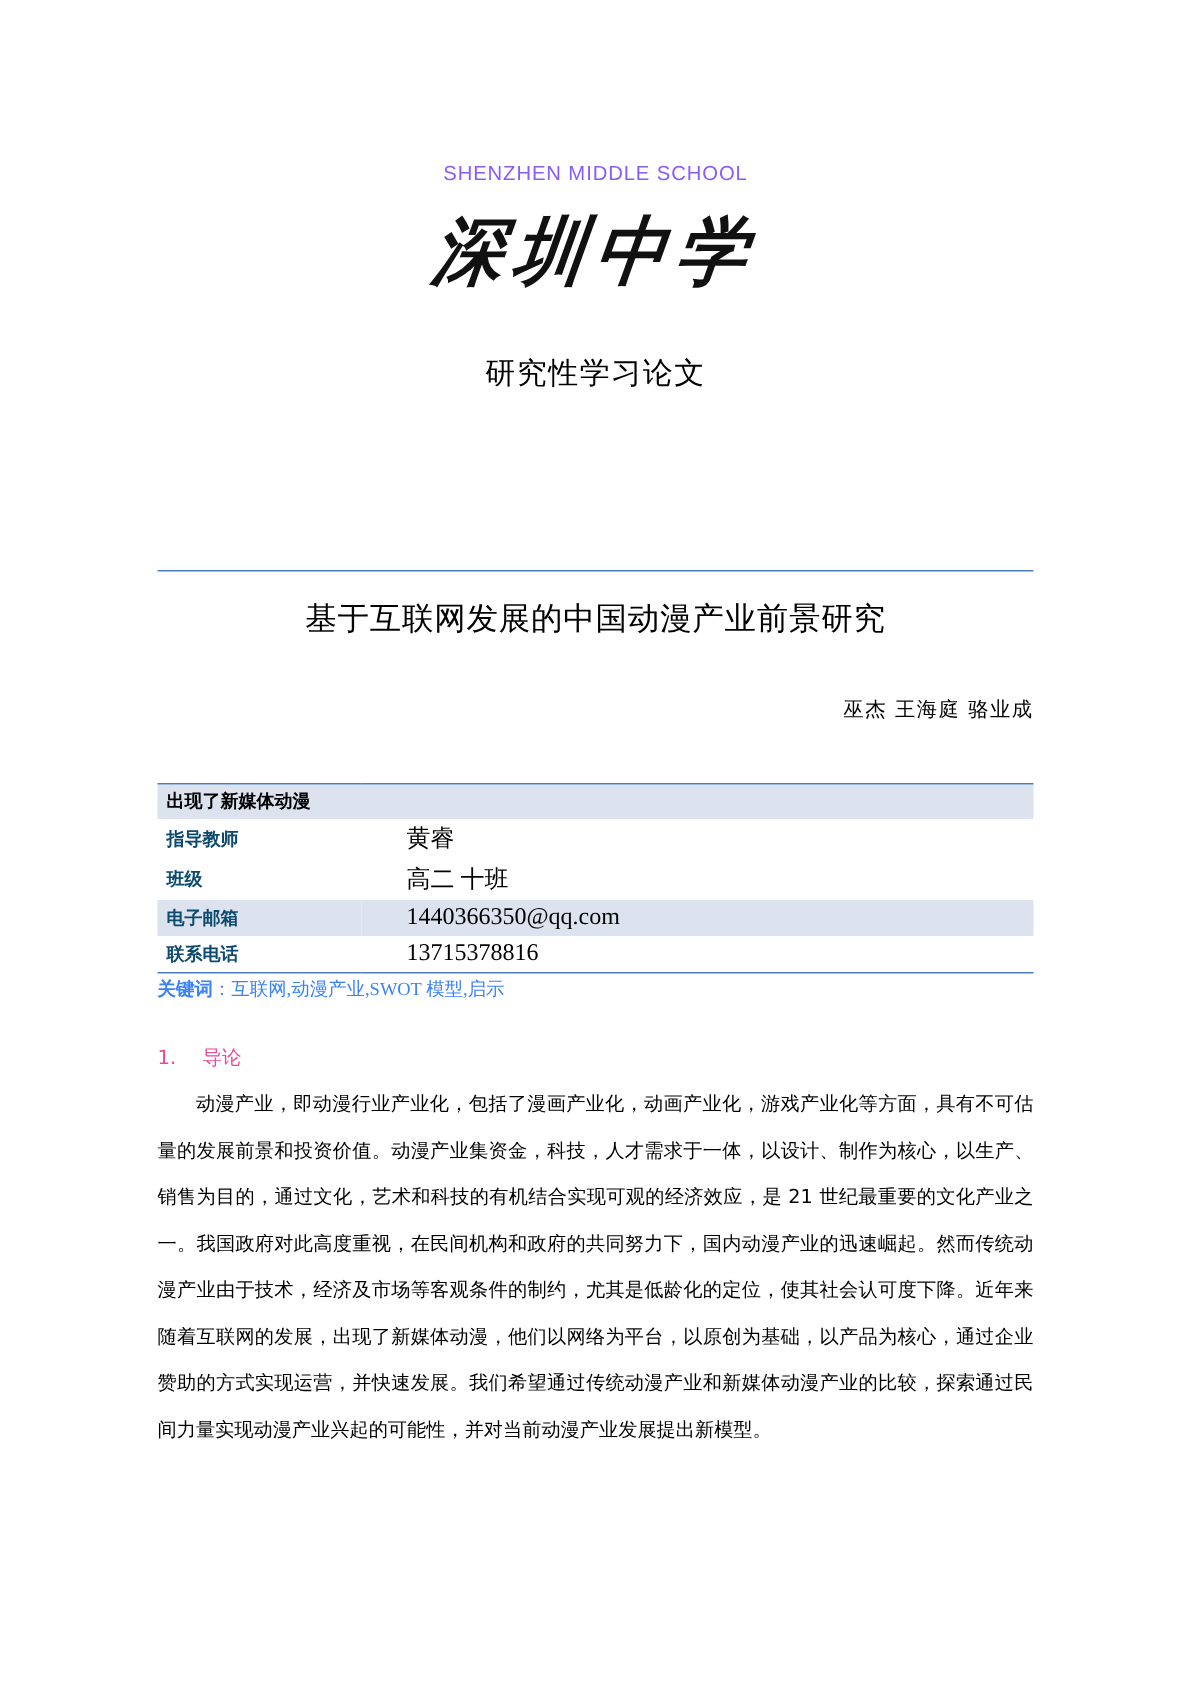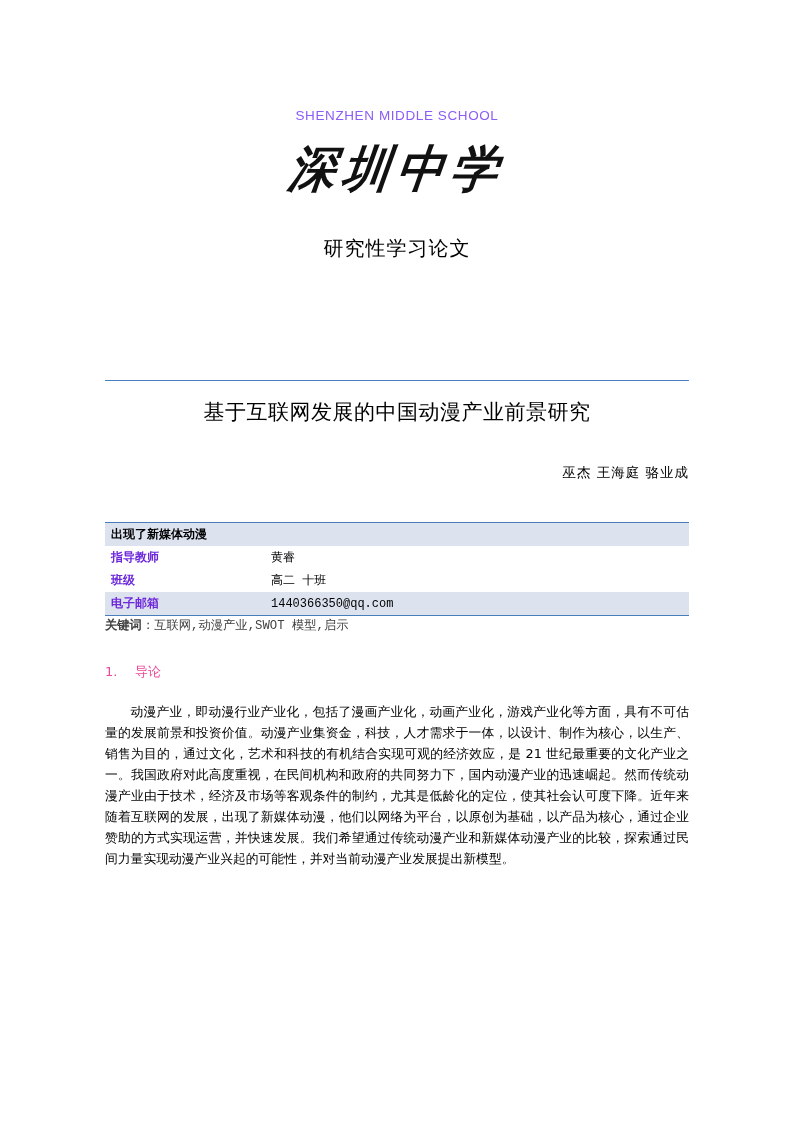--- a/index.html
+++ b/index.html
@@ -94,25 +94,25 @@
   .info-table td {
     padding: 3px 0 3px 6px;
     vertical-align: middle;
     height: 17px;
   }
   .info-table td.k {
     width: 130px;
     font-family: "DejaVu Sans", "Liberation Sans", sans-serif;
     font-weight: bold;
     font-size: 12px;
-    color: #6d28d9;
+    color: #0c4a6e;
   }
   .info-table td.v {
-    font-family: Liberation Mono, monospace;
-    font-size: 12px;
+    font-family: Liberation Serif, serif;
+    font-size: 16px;
     color: #000;
     padding-left: 30px;
   }
   .info-table td.full {
     font-family: "DejaVu Sans", "Liberation Sans", sans-serif;
     font-weight: bold;
     font-size: 12px;
   }
 
   
@@ -120,41 +120,41 @@
     margin-top: 14px;
     font-family: "DejaVu Sans", "Liberation Sans", sans-serif;
     font-size: 12.3px;
     line-height: 20.5px;
     text-align: justify;
     text-justify: inter-character;
     color: #000;
   }
   .abstract b { font-weight: bold; }
   .keywords {
-    font-family: Liberation Mono, monospace;
+    font-family: Liberation Serif, serif;
     font-size: 12.3px;
     line-height: 20.5px;
-    color: #404040;
+    color: #3b82f6;
   }
   .keywords b { font-weight: bold; }
 
   
   .section-head {
     margin-top: 26px;
     font-family: "DejaVu Sans", "Liberation Sans", sans-serif;
     font-weight: normal;
     font-size: 13px;
     color: #ec4899;
   }
   .section-head .num { display: inline-block; width: 30px; }
   .body-par {
-    margin-top: 20px;
+    margin-top: 7px;
     font-family: "DejaVu Sans", "Liberation Sans", sans-serif;
     font-size: 12.8px;
-    line-height: 21px;
+    line-height: 31px;
     text-align: justify;
     text-justify: inter-character;
     text-indent: 2em;
     color: #000;
   }
 </style>
 </head>
 <body>
 
 <div class="page">
@@ -183,20 +183,24 @@
         <td class="v">黄睿</td>
       </tr>
       <tr>
         <td class="k">班级</td>
         <td class="v">高二 十班</td>
       </tr>
       <tr class="shaded">
         <td class="k">电子邮箱</td>
         <td class="v">1440366350@qq.com</td>
       </tr>
+      <tr>
+        <td class="k">联系电话</td>
+        <td class="v">13715378816</td>
+      </tr>
     </tbody>
   </table>
 
 
   <div class="keywords"><b>关键词</b><span>：</span><span>互联网,动漫产业,SWOT 模型,启示</span></div>
 
   <div class="section-head"><span class="num">1.</span><span>导论</span></div>
 
   <div class="body-par">动漫产业，即动漫行业产业化，包括了漫画产业化，动画产业化，游戏产业化等方面，具有不可估量的发展前景和投资价值。动漫产业集资金，科技，人才需求于一体，以设计、制作为核心，以生产、销售为目的，通过文化，艺术和科技的有机结合实现可观的经济效应，是 21 世纪最重要的文化产业之一。我国政府对此高度重视，在民间机构和政府的共同努力下，国内动漫产业的迅速崛起。然而传统动漫产业由于技术，经济及市场等客观条件的制约，尤其是低龄化的定位，使其社会认可度下降。近年来随着互联网的发展，出现了新媒体动漫，他们以网络为平台，以原创为基础，以产品为核心，通过企业赞助的方式实现运营，并快速发展。我们希望通过传统动漫产业和新媒体动漫产业的比较，探索通过民间力量实现动漫产业兴起的可能性，并对当前动漫产业发展提出新模型。</div>
 

